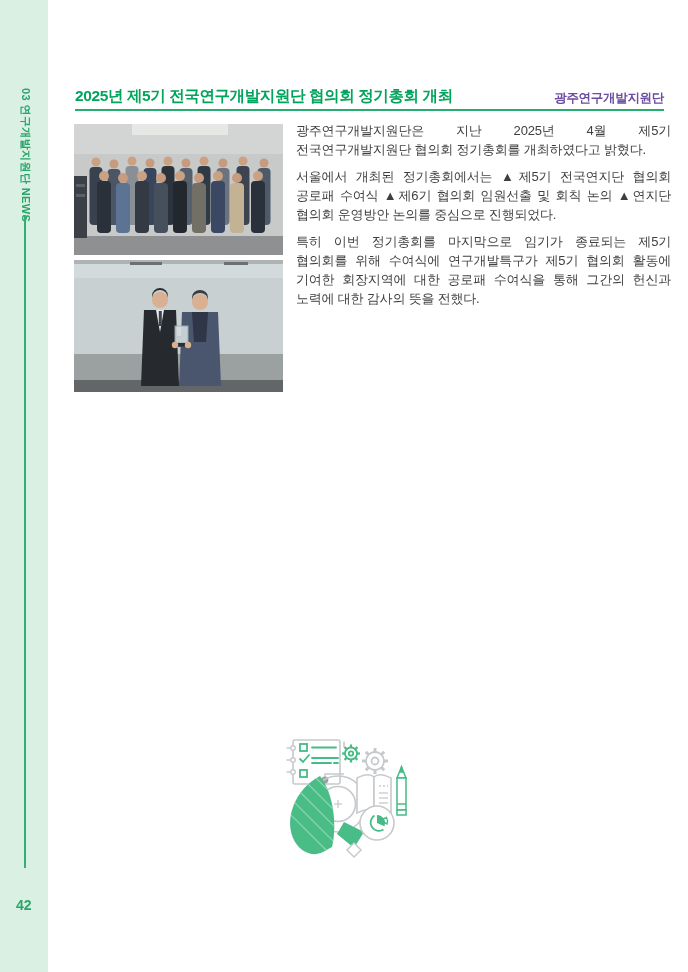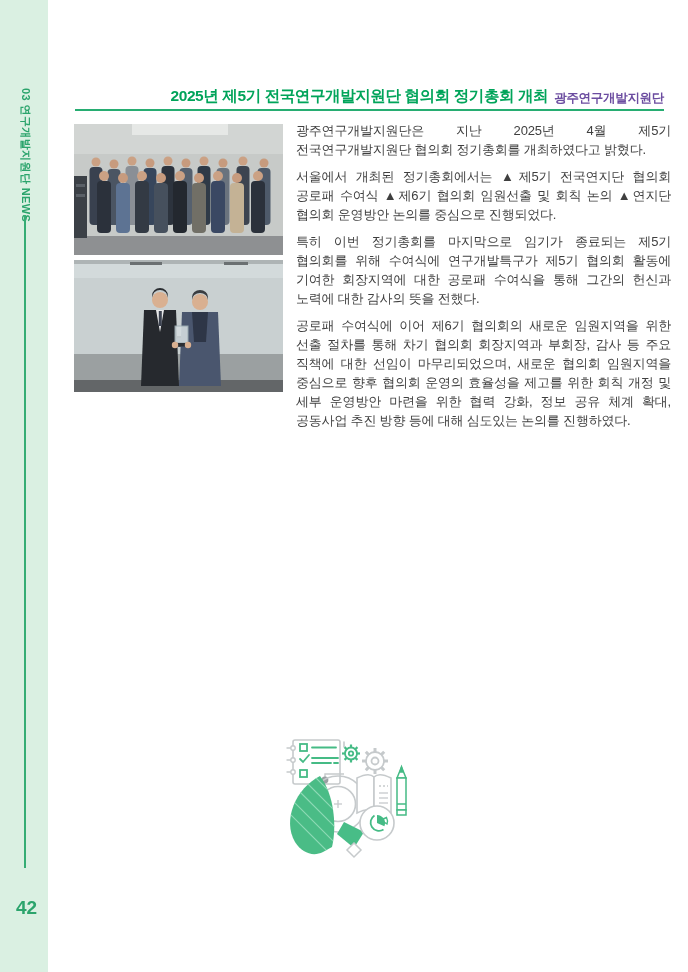--- a/index.html
+++ b/index.html
@@ -4,25 +4,25 @@
 <style>
   html, body { margin:0; padding:0; }
   body { font-family:"Liberation Sans","DejaVu Sans",sans-serif; background:#ffffff; }
   .page { position:relative; width:688px; height:972px; background:#ffffff; overflow:hidden; }
 
   
   .sidebar { position:absolute; left:0; top:0; width:48px; height:972px; background:#daf0e2; }
   .sidebar-label { position:absolute; left:33px; top:88px; transform-origin:0 0; transform:rotate(90deg);
     font-size:11px; font-weight:bold; color:#2ba46c; letter-spacing:0.4px; white-space:nowrap; }
   .sidebar-line { position:absolute; left:24px; top:215px; width:2px; height:653px; background:#35ad74; }
-  .page-number { position:absolute; left:16px; top:897px; font-size:19px; font-weight:bold; color:#2ba46c; }
+  .page-number { position:absolute; left:16px; top:897px; font-size:14px; font-weight:bold; color:#2ba46c; }
 
   
   .article-header { position:absolute; left:75px; top:86px; width:589px;
-    display:flex; justify-content:flex-end; align-items:flex-end;
+    display:flex; justify-content:space-between; align-items:flex-end;
     border-bottom:2px solid #27ad72; padding-bottom:2px; }
   .article-title { font-size:15.5px; font-weight:bold; color:#00a45a; letter-spacing:-0.4px; }
   .article-source { font-size:12.5px; font-weight:bold; color:#6b4ca0; letter-spacing:-0.3px;margin-left:6px; }
 
   
   .photo-col { position:absolute; left:74px; top:124px; width:209px; display:flex; flex-direction:column; gap:5px; }
   .photo { width:209px; display:block; }
 
   
   .article-body { position:absolute; left:296px; top:121px; width:375px;
@@ -175,21 +175,20 @@
         <circle cx="101" cy="85" r="3.2" fill="#d9b091"></circle>
         <circle cx="114" cy="85" r="3.2" fill="#d9b091"></circle>
       </g>
     </svg>
   </div>
 
   <div class="article-body">
     <p>광주연구개발지원단은 지난 2025년 4월 제5기 전국연구개발지원단 협의회 정기총회를 개최하였다고 밝혔다.</p>
     <p>서울에서 개최된 정기총회에서는 ▲제5기 전국연지단 협의회 공로패 수여식 ▲제6기 협의회 임원선출 및 회칙 논의 ▲연지단 협의회 운영방안 논의를 중심으로 진행되었다.</p>
     <p>특히 이번 정기총회를 마지막으로 임기가 종료되는 제5기 협의회를 위해 수여식에 연구개발특구가 제5기 협의회 활동에 기여한 회장지역에 대한 공로패 수여식을 통해 그간의 헌신과 노력에 대한 감사의 뜻을 전했다.</p>
-    <p>공로패 수여식에 이어 제6기 협의회의 새로운 임원지역을 위한 선출 절차를 통해 차기 협의회 회장지역과 부회장, 감사 등 주요 직책에 대한 선임이 마무리되었으며, 새로운 협의회 임원지역을 중심으로 향후 협의회 운영의 효율성을 제고를 위한 회칙 개정 및 세부 운영방안 마련을 위한 협력 강화, 정보 공유 체계 확대, 공동사업 추진 방향 등에 대해 심도있는 논의를 진행하였다.</p>
   </div>
 
   <svg class="illustration" width="136" height="132" viewBox="0 0 136 132">
     <defs>
       <clipPath id="leafclip">
         <path d="M42 44 C18 56 4 88 17 110 C24 121 35 125 45 120 L54 115 C59 94 56 62 42 44 Z"></path>
       </clipPath>
     </defs>
 
     <g fill="none" stroke-linecap="round">

